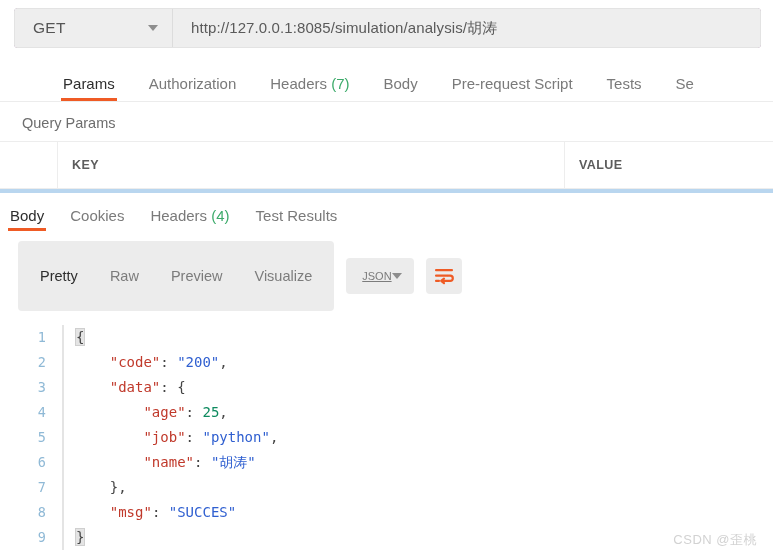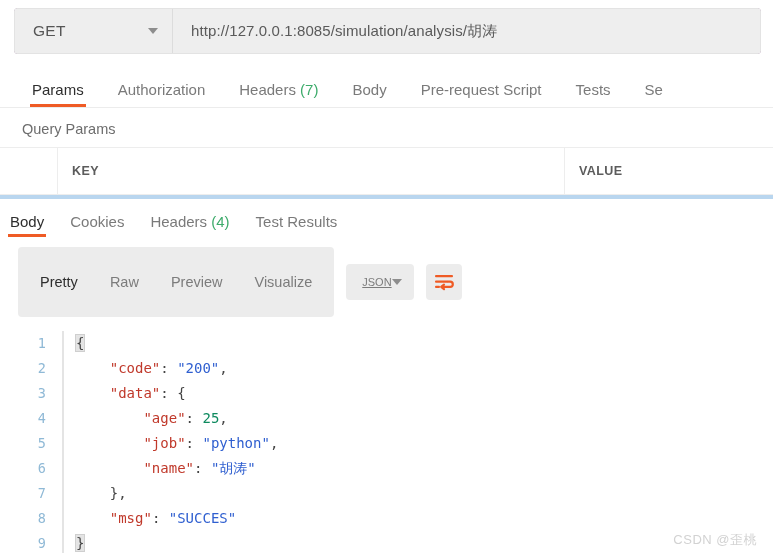--- a/index.html
+++ b/index.html
@@ -14,21 +14,21 @@
     font-family: "Liberation Sans", "DejaVu Sans", sans-serif;
     color: #3b3b3b;
     position: relative;
     -webkit-font-smoothing: antialiased;
   }
 
   
   #url-bar {
     display: flex;
     align-items: stretch;
-    height: 46px;
+    height: 40px;
     margin: 8px 12px 0 14px;
     border: 1px solid #e3e3e3;
     border-radius: 3px;
     background: #701a75;
     box-sizing: border-box;
   }
   #method-select {
     width: 158px;
     display: flex;
     align-items: center;
@@ -63,23 +63,24 @@
     overflow: hidden;
     white-space: nowrap;
   }
 
   
   #request-tabs {
     display: flex;
     align-items: flex-end;
     height: 42px;
     margin: 12px 0 0 0;
-    padding-left: 32px;
+    padding-left: 18px;
     border-bottom: 1px solid #ececec;
     box-sizing: border-box;
+    justify-content: center;
   }
   .tab {
     position: relative;
     font-size: 15px;
     color: #7a7a7a;
     padding: 0 0 9px 0;
     margin-right: 34px;
     cursor: pointer;
     white-space: nowrap;
   }

